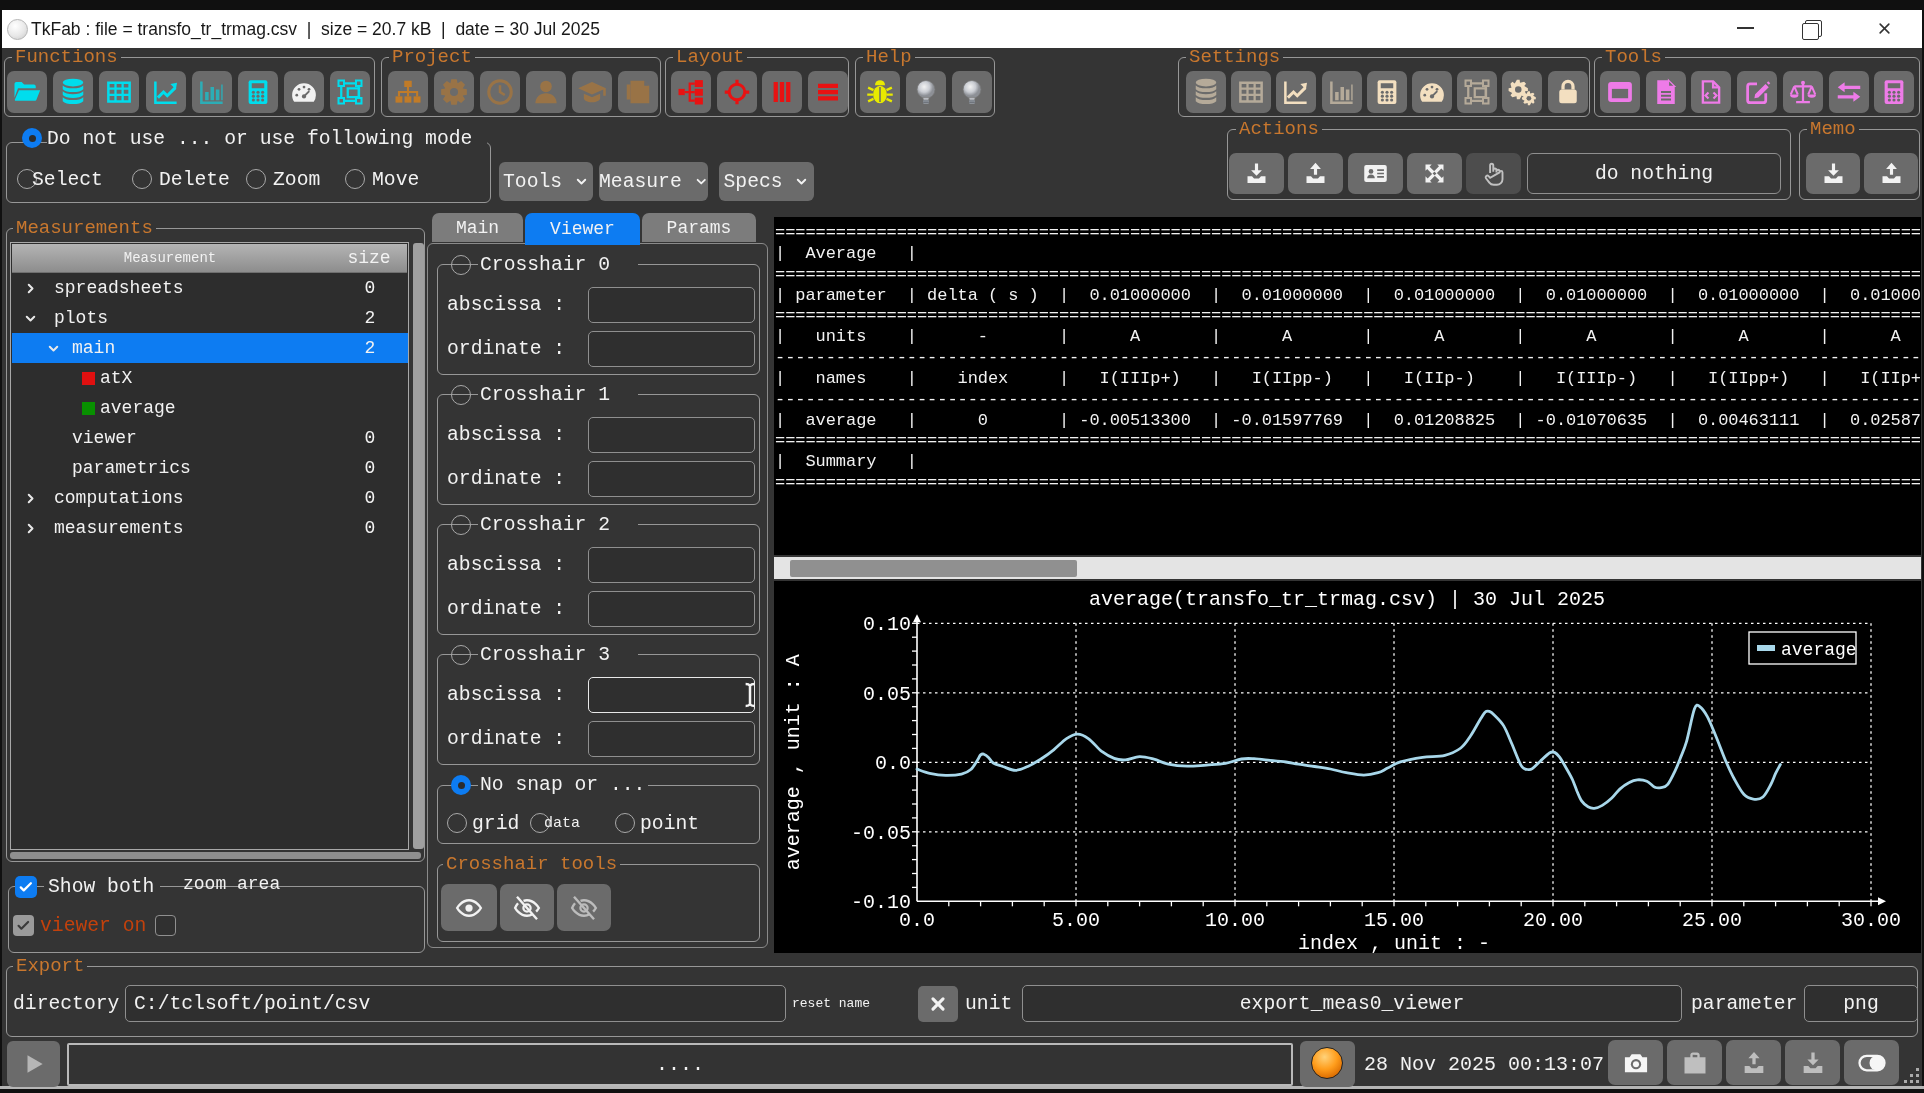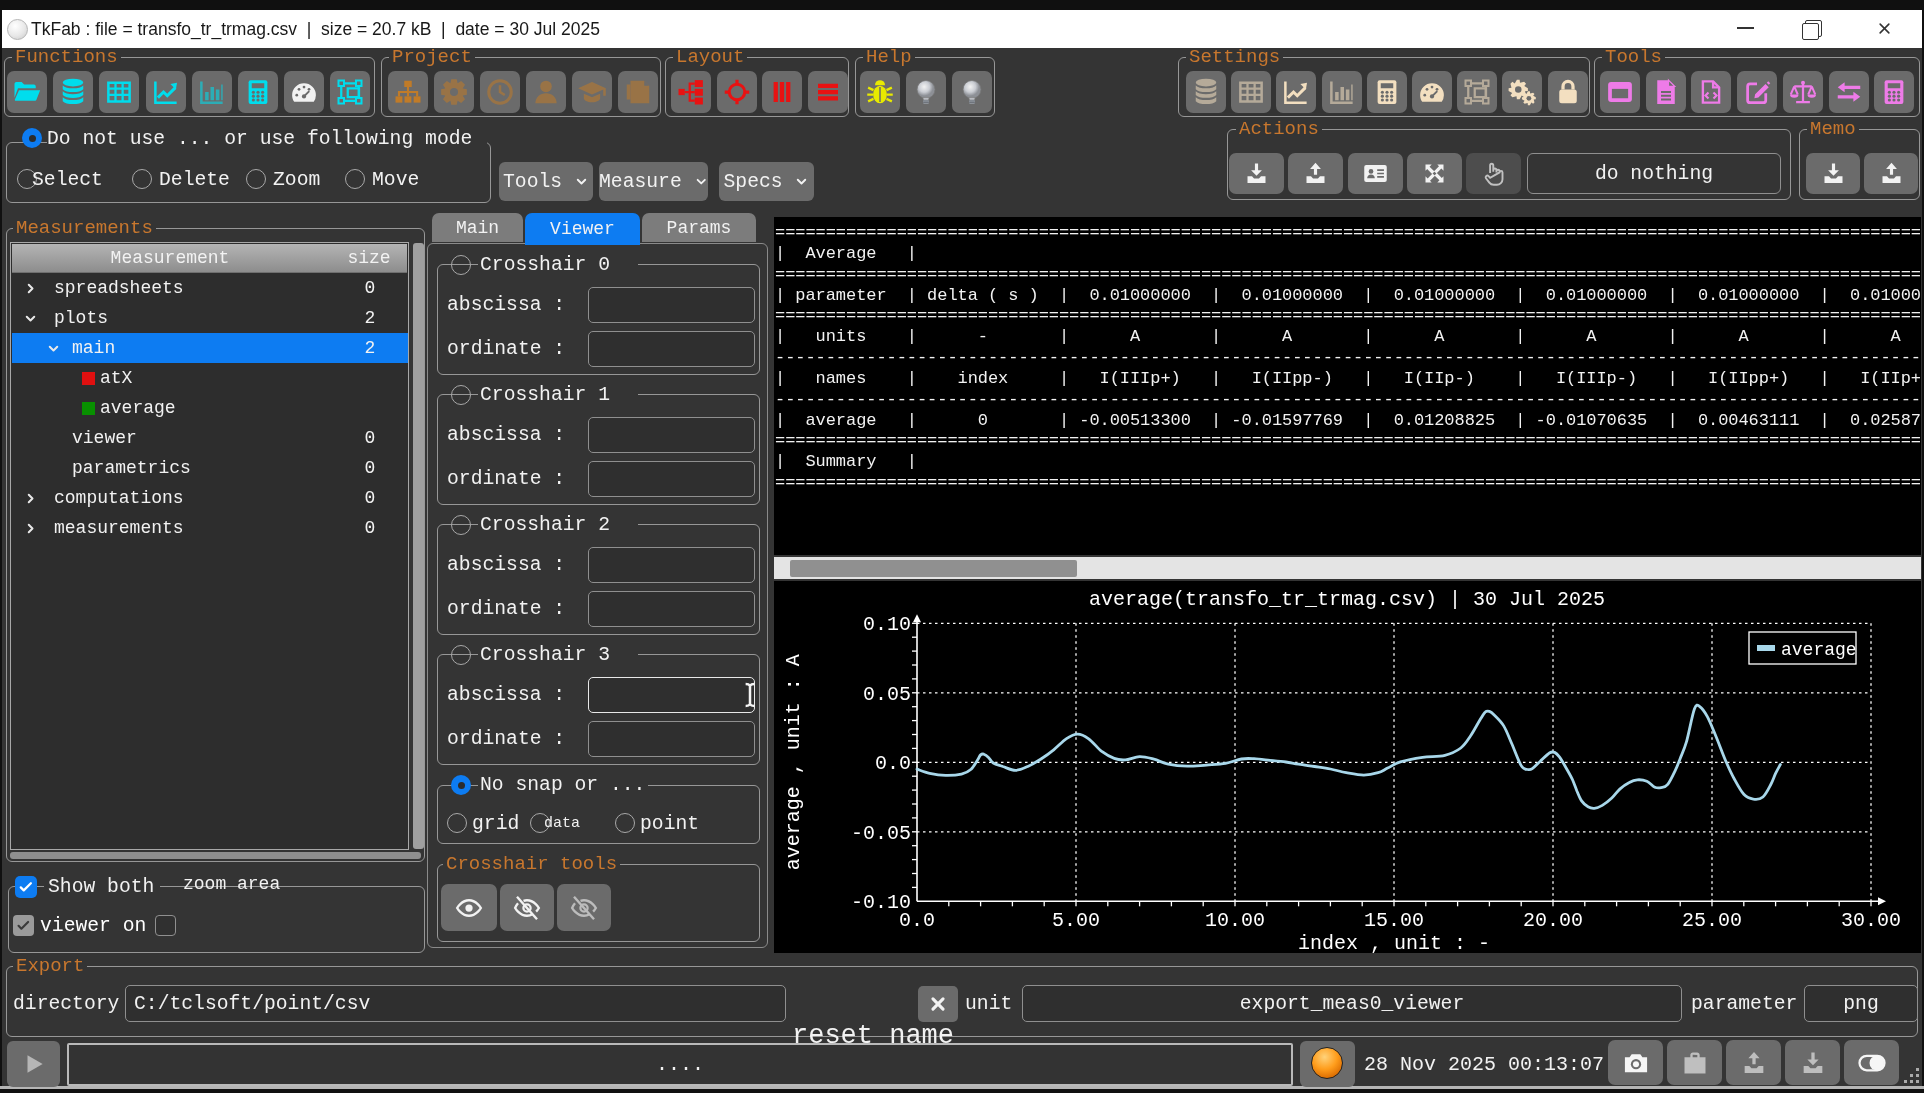--- a/index.html
+++ b/index.html
@@ -423,21 +423,21 @@
 <div class="btn" style="left:1864px;top:153px;width:54px;height:41px;background:#6b6b6b;border-radius:7px;">
     <svg width="27" height="27" viewBox="0 0 24 24">
       <path fill="#f2f2f2" d="M12 2.5L16.8 8h-3.4v5h-2.8V8H7.2z"></path>
       <path fill="#f2f2f2" d="M4 14.5h4l1.8 2h4.4l1.8-2h4v6H4zM17.2 18.6h2.2v1.6h-2.2z"></path>
     </svg>
   </div>
 <div class="grp" style="left:6px;top:228px;width:419px;height:634px;"></div>
 <div class="glab" style="left:13px;top:220px;font-size:19px;">Measurements</div>
 <div class="" style="left:10px;top:242px;width:399px;height:608px;border:1.6px solid #a8a8a8;background:#2d2d2d;"></div>
 <div class="" style="left:11.6px;top:243.6px;width:395.8px;height:29px;background:linear-gradient(#b4b4b4,#8d8d8d);border-bottom:1px solid #6f6f6f;"></div>
-<div class="mono" style="left:110px;top:243.6px;width:120px;height:29px;font-size:18px;display:flex;align-items:center;justify-content:center;">Measurement</div>
+<div class="mono" style="left:110px;top:243.6px;width:120px;height:29px;font-size:14px;display:flex;align-items:center;justify-content:center;">Measurement</div>
 <div class="mono" style="left:345px;top:243.6px;width:48px;height:29px;font-size:18px;display:flex;align-items:center;justify-content:center;">size</div>
 <div style="left:23px;top:280.5px;width:15px;height:15px;"><svg width="15" height="15" viewBox="0 0 24 24">
       <path fill="none" stroke="#e8e8e8" stroke-width="3.2" stroke-linecap="round" stroke-linejoin="round" d="M9.2 6l6 6-6 6"></path>
     </svg></div>
 <div class="mono" style="left:54px;top:273px;width:220px;height:30px;font-size:18px;display:flex;align-items:center;">spreadsheets</div>
 <div class="mono" style="left:350px;top:273px;width:40px;height:30px;font-size:18px;display:flex;align-items:center;justify-content:center;">0</div>
 <div style="left:23px;top:310.5px;width:15px;height:15px;"><svg width="15" height="15" viewBox="0 0 24 24">
       <path fill="none" stroke="#e8e8e8" stroke-width="3.2" stroke-linecap="round" stroke-linejoin="round" d="M6 9.2l6 6 6-6"></path>
     </svg></div>
 <div class="mono" style="left:54px;top:303px;width:220px;height:30px;font-size:18px;display:flex;align-items:center;">plots</div>
@@ -471,21 +471,21 @@
 <div class="grp" style="left:8px;top:886px;width:417px;height:67px;"></div>
 <div class="" style="left:15px;top:876px;width:22px;height:22px;background:#0d7cf2;border-radius:5px;"></div>
 <div style="left:17px;top:878px;width:18px;height:18px;"><svg width="18" height="18" viewBox="0 0 24 24">
       <path fill="none" stroke="white" stroke-width="3" stroke-linecap="round" stroke-linejoin="round" d="M5 12.5l4 4 9.5-9.5"></path>
     </svg></div>
 <div class="mono" style="left:44px;top:876px;width:116px;height:21px;font-size:19.7px;background:#343434;padding:0 4px;display:flex;align-items:center;">Show both</div>
 <div class="" style="left:13px;top:915px;width:21px;height:21px;background:#9a9a9a;border-radius:4px;"></div>
 <div style="left:15px;top:917px;width:17px;height:17px;"><svg width="17" height="17" viewBox="0 0 24 24">
       <path fill="none" stroke="#3a3a3a" stroke-width="3" stroke-linecap="round" stroke-linejoin="round" d="M5 12.5l4 4 9.5-9.5"></path>
     </svg></div>
-<div class="mono" style="left:40px;top:915px;width:130px;height:21px;font-size:19.7px;color:#ffffff;display:flex;align-items:center;">viewer on</div>
+<div class="mono" style="left:40px;top:915px;width:130px;height:21px;font-size:19.7px;color:#c2410c;display:flex;align-items:center;">viewer on</div>
 <div class="" style="left:155px;top:915px;width:21px;height:21px;border:1.6px solid #8f8f8f;border-radius:4px;background:#303030;"></div>
 <div class="mono" style="left:183px;top:873px;width:130px;height:21px;font-size:18px;display:flex;align-items:center;">zoom area</div>
 <div class="" style="left:427px;top:243px;width:341px;height:705px;border:1px solid #8a8a8a;border-radius:6px;"></div>
 <div class="mono" style="left:432px;top:213px;width:91px;height:29px;background:#7c7c7c;border-radius:7px 7px 0 0;font-size:18px;display:flex;align-items:center;justify-content:center;">Main</div>
 <div class="mono" style="left:525px;top:213px;width:115px;height:32px;background:#0d7cf2;border-radius:7px 7px 0 0;font-size:18px;display:flex;align-items:center;justify-content:center;">Viewer</div>
 <div class="mono" style="left:642px;top:213px;width:114px;height:29px;background:#7c7c7c;border-radius:7px 7px 0 0;font-size:18px;display:flex;align-items:center;justify-content:center;">Params</div>
 <div class="grp" style="left:437px;top:264px;width:323px;height:111px;"></div>
 <div class="radio" style="left:451px;top:255px;"></div>
 <div class="mono" style="left:478px;top:255px;width:160px;height:20px;font-size:19.7px;background:#343434;padding:0 2px;display:flex;align-items:center;">Crosshair 0</div>
 <div class="mono" style="left:447px;top:287px;width:130px;height:36px;font-size:19.7px;display:flex;align-items:center;">abscissa :</div>
@@ -650,21 +650,21 @@
       <rect x="975" y="51" width="107" height="32" fill="#000" stroke="#fff" stroke-width="1.3"></rect>
       <line x1="983" y1="67" x2="1001" y2="67" stroke="#a8d7ea" stroke-width="6"></line>
       <text x="1007" y="74" fill="#fff" font-size="18">average</text>
       <path d="M143.0 188.2C145.1 188.9 151.0 191.4 155.7 192.4C160.5 193.4 166.3 194.3 171.6 194.4C176.9 194.5 183.3 194.1 187.5 193.1C191.8 192.1 194.4 190.6 197.1 188.2C199.7 185.9 201.8 181.6 203.4 179.2C205.0 176.8 205.5 174.9 206.6 173.9C207.7 172.9 208.5 172.8 209.8 173.2C211.1 173.7 213.0 175.0 214.5 176.4C216.1 177.9 216.9 180.5 219.3 182.0C221.7 183.5 225.2 184.2 228.9 185.5C232.6 186.7 237.3 189.4 241.6 189.4C245.8 189.3 250.1 187.1 254.3 185.2C258.5 183.3 262.8 180.7 267.0 178.0C271.3 175.2 275.5 172.2 279.7 168.8C284.0 165.4 288.5 160.3 292.5 157.7C296.4 155.1 299.9 153.2 303.6 153.2C307.3 153.2 310.7 155.0 314.7 157.8C318.7 160.6 323.2 166.9 327.4 170.2C331.7 173.4 336.2 175.9 340.2 177.4C344.1 178.9 347.1 179.2 351.3 178.9C355.5 178.7 360.8 175.9 365.6 175.7C370.4 175.6 375.1 177.0 379.9 178.2C384.7 179.5 388.7 182.1 394.2 183.2C399.8 184.4 406.9 185.1 413.3 185.2C419.7 185.3 426.0 184.5 432.4 184.1C438.7 183.6 445.6 183.4 451.5 182.4C457.3 181.4 462.6 178.8 467.4 178.0C472.1 177.2 475.3 177.5 480.1 177.7C484.8 177.9 490.7 178.8 496.0 179.4C501.3 179.9 507.1 180.4 511.9 181.0C516.7 181.7 519.8 182.5 524.6 183.2C529.4 184.0 535.2 184.7 540.5 185.5C545.8 186.3 551.1 186.9 556.4 188.0C561.7 189.0 566.7 190.7 572.3 191.7C577.9 192.7 584.5 194.1 589.8 194.1C595.1 194.1 600.1 192.9 604.1 191.7C608.1 190.6 609.9 188.9 613.6 187.1C617.4 185.3 620.5 182.7 626.4 180.9C632.2 179.1 641.2 177.4 648.6 176.3C656.0 175.2 664.5 175.9 670.9 174.3C677.2 172.8 682.5 170.2 686.8 167.0C691.0 163.8 693.1 160.0 696.3 155.3C699.5 150.7 703.4 143.1 705.9 139.0C708.4 135.0 709.7 132.4 711.3 131.0C712.9 129.5 713.9 129.9 715.4 130.4C716.9 130.9 717.8 131.6 720.2 134.0C722.6 136.4 726.8 140.1 729.7 144.9C732.6 149.6 734.7 155.9 737.7 162.5C740.6 169.2 744.6 180.3 747.2 184.6C749.9 189.0 751.7 188.0 753.6 188.5C755.4 189.0 756.2 189.1 758.3 187.7C760.4 186.3 763.4 182.8 766.3 180.2C769.2 177.5 773.4 173.3 775.8 171.8C778.2 170.4 779.0 170.8 780.6 171.4C782.2 172.1 783.5 173.4 785.4 175.9C787.2 178.3 789.6 182.5 791.7 186.2C793.8 189.8 796.2 193.9 798.1 197.8C799.9 201.8 801.3 206.0 802.8 209.7C804.4 213.3 805.8 217.3 807.6 219.9C809.5 222.6 811.9 224.6 814.0 225.8C816.1 227.0 818.0 227.5 820.3 227.3C822.7 227.1 825.4 226.1 828.3 224.4C831.2 222.7 834.9 219.7 837.8 217.0C840.7 214.3 842.9 210.7 845.8 208.1C848.7 205.5 852.4 203.0 855.3 201.5C858.2 199.9 860.4 199.0 863.3 198.8C866.2 198.6 869.9 199.0 872.8 200.2C875.7 201.4 878.4 205.1 880.8 206.2C883.1 207.2 885.0 207.0 887.1 206.6C889.2 206.2 891.1 206.6 893.5 203.7C895.9 200.8 899.3 193.5 901.4 189.1C903.6 184.7 904.3 182.2 906.2 177.4C908.1 172.6 910.2 168.7 912.6 160.4C914.9 152.2 918.3 133.6 920.5 127.8C922.7 122.0 923.8 124.4 925.9 125.7C928.0 127.0 930.7 130.8 933.2 135.4C935.8 140.1 938.0 145.9 941.2 153.5C944.4 161.1 949.1 173.9 952.3 181.3C955.5 188.7 957.3 192.7 960.3 198.0C963.2 203.3 966.6 209.9 969.8 213.3C973.0 216.6 976.2 217.7 979.3 218.1C982.5 218.6 986.0 218.5 988.9 216.0C991.8 213.6 994.7 207.5 996.8 203.5C998.9 199.6 1000.0 195.8 1001.6 192.4C1003.2 189.1 1005.6 184.9 1006.4 183.4" fill="none" stroke="#a8d7ea" stroke-width="2.8" stroke-linejoin="round" stroke-linecap="round"></path>
     </svg></div>
 <div class="grp" style="left:6px;top:966px;width:1912px;height:71px;"></div>
 <div class="glab" style="left:13px;top:958px;font-size:19px;">Export</div>
 <div class="mono" style="left:13px;top:985px;width:110px;height:37px;font-size:19.7px;display:flex;align-items:center;">directory</div>
 <div class="entry" style="left:125px;top:985px;width:661px;height:37px;"></div>
 <div class="mono" style="left:134px;top:985px;width:500px;height:37px;font-size:19.7px;display:flex;align-items:center;">C:/tclsoft/point/csv</div>
-<div class="mono" style="left:792px;top:985px;width:120px;height:37px;font-size:27px;display:flex;align-items:center;margin-top:32px;">reset name</div>
+<div class="mono" style="left:792px;top:985px;width:120px;height:37px;font-size:13px;display:flex;align-items:center;">reset name</div>
 <div class="btn" style="left:918px;top:986px;width:40px;height:36px;background:#6b6b6b;border-radius:5px;">
     <svg width="22" height="22" viewBox="0 0 24 24">
       <path stroke="#f2f2f2" stroke-width="3.4" stroke-linecap="round" d="M6.5 6.5l11 11M17.5 6.5l-11 11"></path>
     </svg>
   </div>
 <div class="mono" style="left:965px;top:985px;width:55px;height:37px;font-size:19.7px;display:flex;align-items:center;">unit</div>
 <div class="entry" style="left:1022px;top:985px;width:660px;height:37px;"></div>
 <div class="mono" style="left:1022px;top:985px;width:660px;height:37px;font-size:19.7px;display:flex;align-items:center;justify-content:center;">export_meas0_viewer</div>
 <div class="mono" style="left:1691px;top:985px;width:108px;height:37px;font-size:19.7px;display:flex;align-items:center;">parameter</div>
 <div class="entry" style="left:1804px;top:985px;width:114px;height:37px;"></div>

